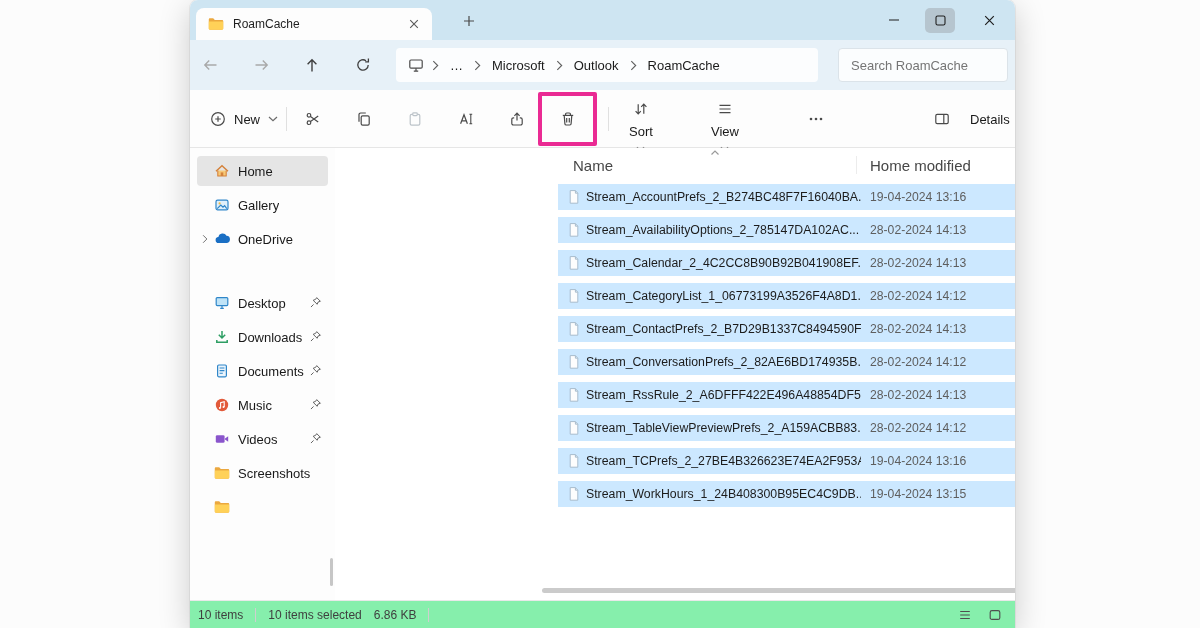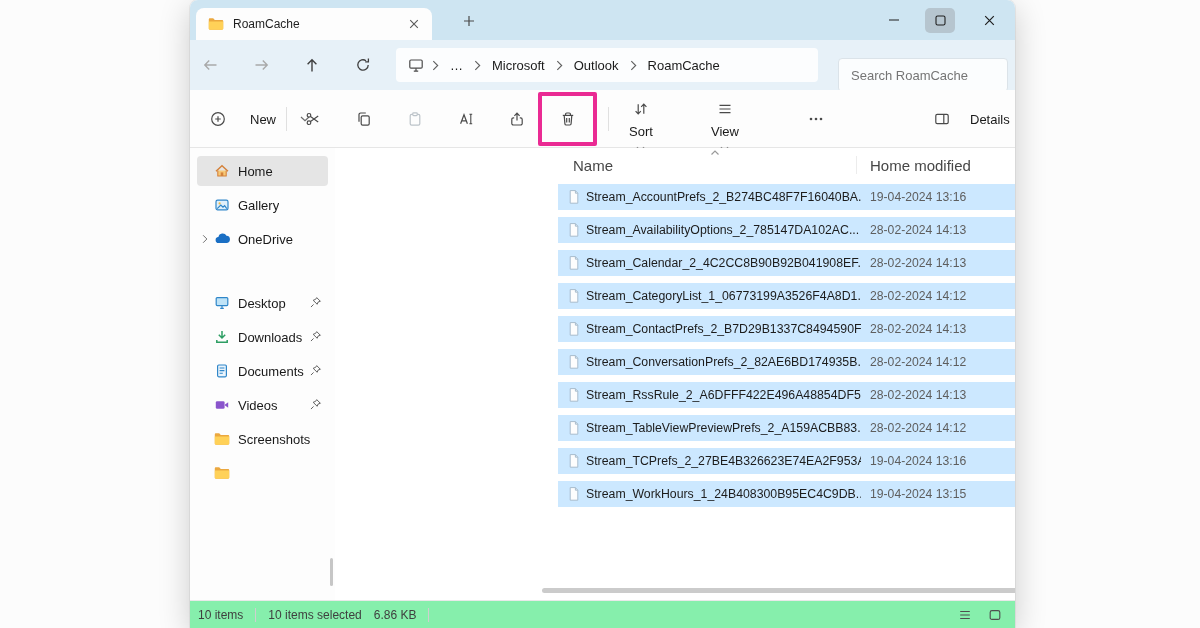--- a/index.html
+++ b/index.html
@@ -32,30 +32,30 @@
   .navbtns{position:absolute;left:4px;top:9px;display:flex;gap:19px;}
   .navbtn{width:32px;height:32px;border-radius:4px;display:flex;align-items:center;justify-content:center;}
   .crumbfield{
     position:absolute;left:206px;top:8px;width:422px;height:34px;background:#fcfdfe;border-radius:4px;
     display:flex;align-items:center;padding:0 8px;box-sizing:border-box;gap:2px;
   }
   .crumb{font-size:13px;color:#1b1b1b;padding:3px 7px;border-radius:4px;white-space:nowrap;}
   .crumb-sep{display:flex;align-items:center;padding:0 2px;}
   .searchfield{
     position:absolute;left:648px;top:8px;width:170px;height:34px;background:#fbfdfe;border:1px solid #dbe3e9;
-    border-radius:4px;box-sizing:border-box;display:flex;align-items:center;padding:0 10px;margin-top:10px;
+    border-radius:4px;box-sizing:border-box;display:flex;align-items:center;padding:0 10px;
   }
   .searchfield input{
     border:none;outline:none;background:transparent;width:100%;
     font-family:"Liberation Sans",sans-serif;font-size:13px;color:#1b1b1b;
   }
   .searchfield input::placeholder{color:#757575;}
   
   .toolbar{position:absolute;left:0;top:90px;width:825px;height:58px;background:#fdfdfd;border-bottom:1px solid #e6e6e6;box-sizing:border-box;}
-  .btn-new{position:absolute;left:10px;top:11px;height:36px;display:flex;align-items:center;gap:24px;padding:0 10px;border-radius:4px;}
+  .btn-new{position:absolute;left:10px;top:11px;height:36px;display:flex;align-items:center;gap:8px;padding:0 10px;border-radius:4px;}
   .btn-new .lbl{font-size:13px;color:#191919;}
   .tb-sep{position:absolute;top:17px;width:1px;height:24px;background:#e0e0e0;}
   .iconbtns{position:absolute;left:103px;top:9px;display:flex;gap:11px;}
   .iconbtn{width:40px;height:40px;border-radius:4px;display:flex;align-items:center;justify-content:center;}
   .pinkbox{position:absolute;left:348px;top:2px;width:59px;height:54px;border:4px solid #ea2a93;border-radius:2px;box-sizing:border-box;pointer-events:none;}
   .btn-drop{position:absolute;top:11px;height:36px;display:flex;align-items:center;gap:7px;padding:0 9px;border-radius:4px;flex-direction:column;}
   .btn-drop .lbl{font-size:13px;color:#191919;}
   .btn-more{position:absolute;left:608px;top:11px;width:36px;height:36px;border-radius:4px;display:flex;align-items:center;justify-content:center;}
   .btn-details{position:absolute;left:736px;top:11px;height:36px;display:flex;align-items:center;gap:20px;padding:0 8px;border-radius:4px;}
   .btn-details .lbl{font-size:13px;color:#191919;}
@@ -433,20 +433,38 @@
       <span class="slabel">Documents</span>
       <span class="pin ic">
         <svg width="13" height="13" viewBox="0 0 16 16">
             <path d="M9.5 2 14 6.5l-2.8.9-1.1 2.8L5.1 5.3 8 4.2z" fill="none" stroke="#5f5f5f" stroke-width="1.2"></path>
             <path d="M5.6 10.4 2.4 13.6" stroke="#5f5f5f" stroke-width="1.2"></path>
           </svg>
       </span>
     </div>
 
 
+    <div class="sitem">
+      <span class="chev"></span>
+      <span class="sic ic">
+        <svg width="16" height="16" viewBox="0 0 16 16">
+            <circle cx="8" cy="8" r="6.2" fill="#e25a3a"></circle>
+            <path d="M6.6 10.8V5.6l3.6-.9v5.2" fill="none" stroke="#fff" stroke-width="1.1"></path>
+            <circle cx="5.9" cy="10.9" r="1" fill="#fff"></circle>
+            <circle cx="9.5" cy="10" r="1" fill="#fff"></circle>
+          </svg>
+      </span>
+      <span class="slabel">Music</span>
+      <span class="pin ic">
+        <svg width="13" height="13" viewBox="0 0 16 16">
+            <path d="M9.5 2 14 6.5l-2.8.9-1.1 2.8L5.1 5.3 8 4.2z" fill="none" stroke="#5f5f5f" stroke-width="1.2"></path>
+            <path d="M5.6 10.4 2.4 13.6" stroke="#5f5f5f" stroke-width="1.2"></path>
+          </svg>
+      </span>
+    </div>
 
     <div class="sitem">
       <span class="chev"></span>
       <span class="sic ic">
         <svg width="16" height="16" viewBox="0 0 16 16">
             <rect x="1.8" y="4.2" width="8.8" height="7.6" rx="1.4" fill="#8a55cc"></rect>
             <path d="M11 7.4l3.2-2.2v5.6L11 8.6z" fill="#8a55cc"></path>
           </svg>
       </span>
       <span class="slabel">Videos</span>

